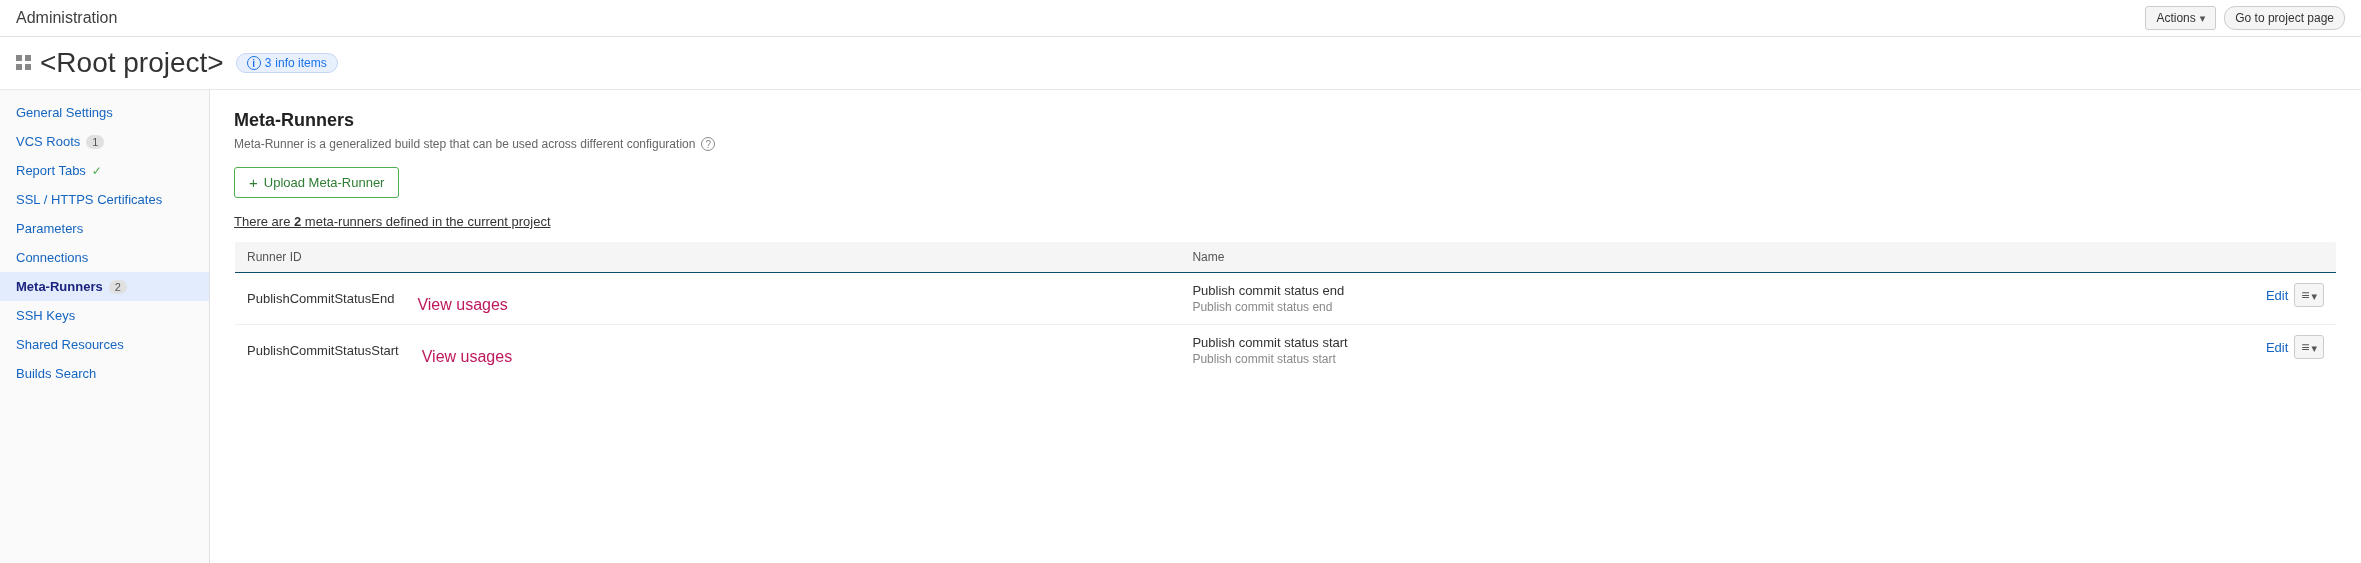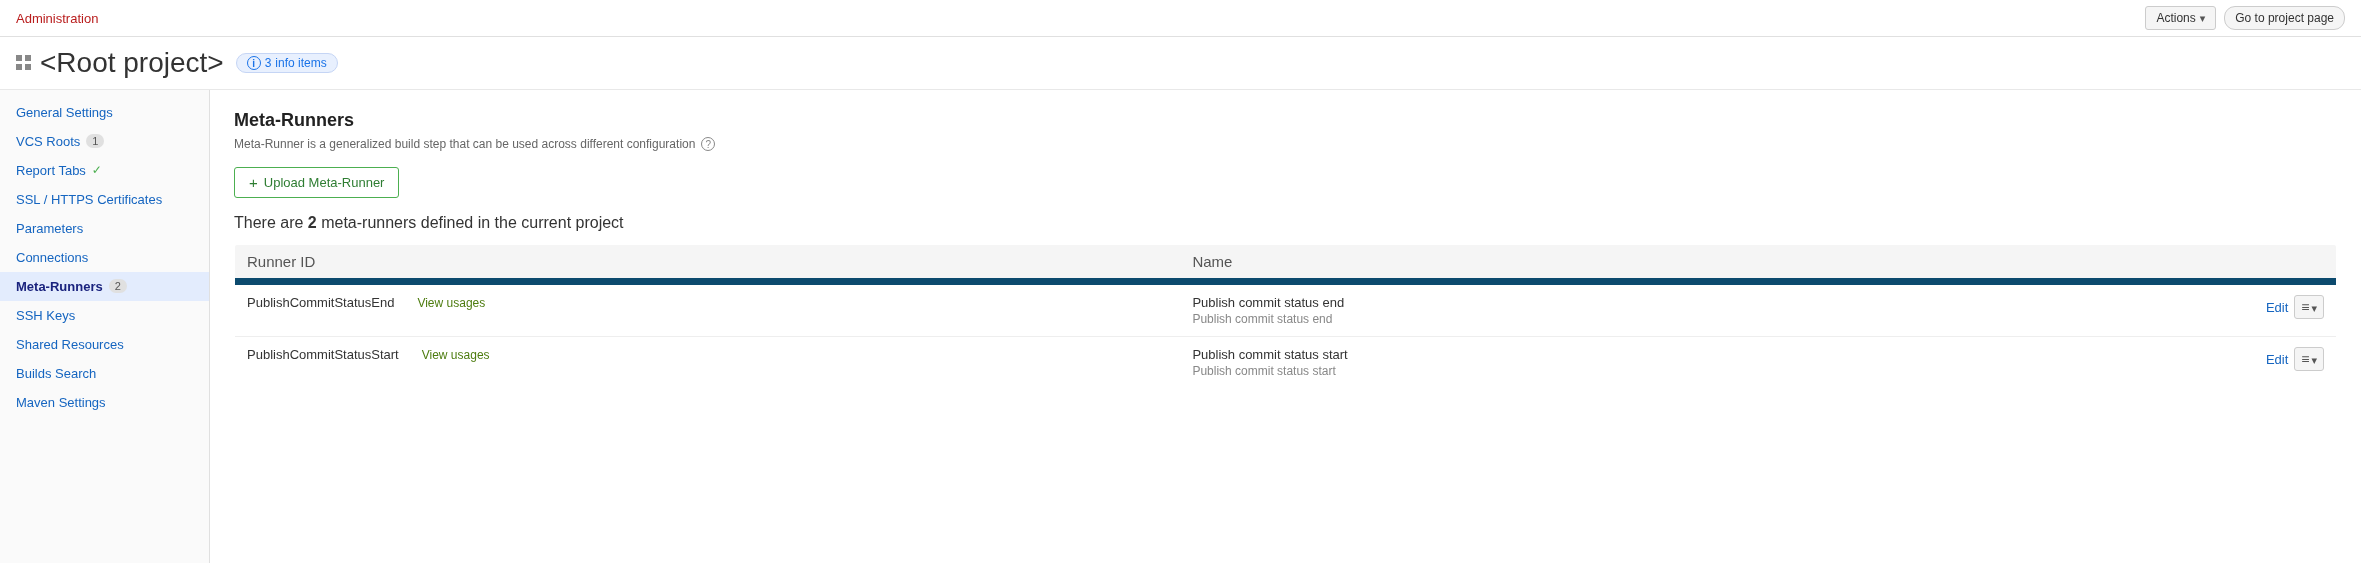--- a/index.html
+++ b/index.html
@@ -6,21 +6,21 @@
     body { font-family: -apple-system, BlinkMacSystemFont, 'Segoe UI', Arial, sans-serif; font-size: 13px; color: #333; background: #fff; }
 
     .top-bar {
       display: flex;
       justify-content: space-between;
       align-items: center;
       padding: 6px 16px;
       border-bottom: 1px solid #e0e0e0;
       background: #fff;
     }
-    .admin-label { font-size: 13px; color: #b91c1c; }
+    .admin-label { font-size: 16px; color: #404040; }
 
     .top-bar-right { display: flex; gap: 8px; align-items: center; }
 
     .btn-actions {
       border: 1px solid #ccc;
       background: #f5f5f5;
       padding: 4px 10px;
       cursor: pointer;
       font-size: 12px;
       color: #333;
@@ -99,21 +99,21 @@
 
     .sidebar {
       width: 210px;
       min-width: 210px;
       border-right: 1px solid #e0e0e0;
       padding: 8px 0;
       background: #fafafa;
     }
     .sidebar-item {
       display: flex;
-      align-items: flex-start;
+      align-items: flex-end;
       padding: 7px 16px;
       cursor: pointer;
       color: #1565c0;
       font-size: 13px;
       gap: 6px;
       text-decoration: none;
     }
     .sidebar-item.active {
       background: #e3ecfd;
       color: #1a237e;
@@ -172,62 +172,64 @@
       cursor: pointer;
       font-size: 13px;
       border-radius: 3px;
       display: inline-flex;
       align-items: center;
       gap: 6px;
       margin-bottom: 16px;
     }
 
     .meta-count-text {
-      font-size: 16px;
+      font-size: 13px;
       color: #333;
       margin-bottom: 12px;
+      text-decoration: underline;
     }
     .meta-count-text strong { font-weight: bold; }
 
     .runners-table {
       width: 100%;
       border: 1px solid #ddd;
       border-collapse: collapse;
       border-radius: 3px;
       overflow: hidden;
     }
     .runners-table th {
       background: #f5f5f5;
       text-align: left;
       padding: 8px 12px;
       font-weight: normal;
-      font-size: 15px;
+      font-size: 12px;
       color: #555;
-      border-bottom: 7px solid #0c4a6e;
+      border-bottom: 1px solid #0c4a6e;
     }
     .runners-table td {
       padding: 10px 12px;
       border-bottom: 1px solid #eee;
       vertical-align: top;
       font-size: 13px;
     }
     .runners-table tr:last-child td { border-bottom: none; }
 
     .runner-id-cell {
       display: flex;
       align-items: center;
       gap: 23px;
     }
     .runner-id { color: #333; }
     .view-usages-link {
-      color: #4d7c0f;
-      cursor: pointer;
-      font-size: 12px;
+      color: #be185d;
+      cursor: pointer;
+      font-size: 16px;
       text-decoration: none;
       white-space: nowrap;
+      margin-top: 13px;
     }
 
     .runner-name-main { color: #333; font-weight: 400; }
     .runner-name-sub { font-size: 12px; color: #888; margin-top: 2px; }
 
     .actions-cell {
       display: flex;
       align-items: center;
       gap: 6px;
       justify-content: flex-end;
@@ -324,23 +326,20 @@
       </div>
       <div class="sidebar-item">
         <span>SSH Keys</span>
       </div>
       <div class="sidebar-item">
         <span>Shared Resources</span>
       </div>
       <div class="sidebar-item">
         <span>Builds Search</span>
       </div>
-      <div class="sidebar-item">
-        <span>Maven Settings</span>
-      </div>
     </nav>
 
   <div class="main-content">
     <div class="section-title">Meta-Runners</div>
     <div class="section-desc">
       <span>Meta-Runner is a generalized build step that can be used across different configuration</span>
       <span class="help-icon">?</span>
     </div>
 
     <button class="btn-upload">

